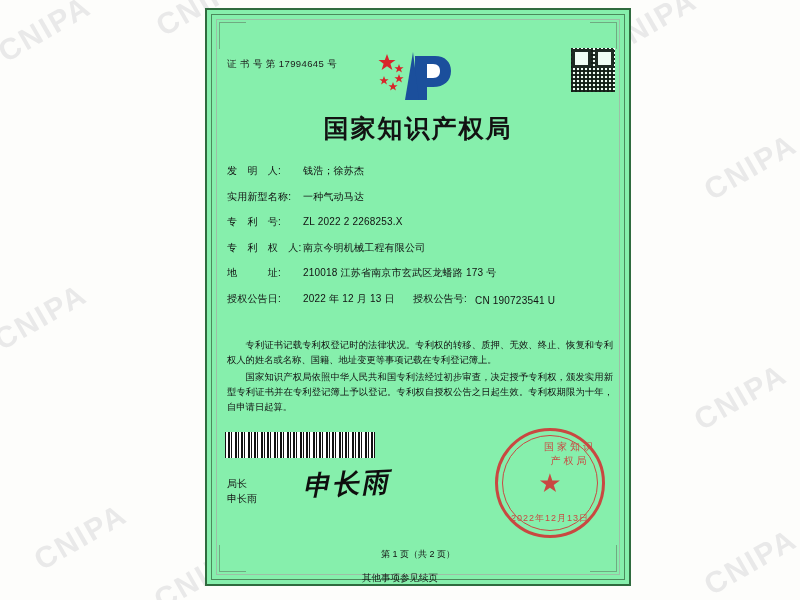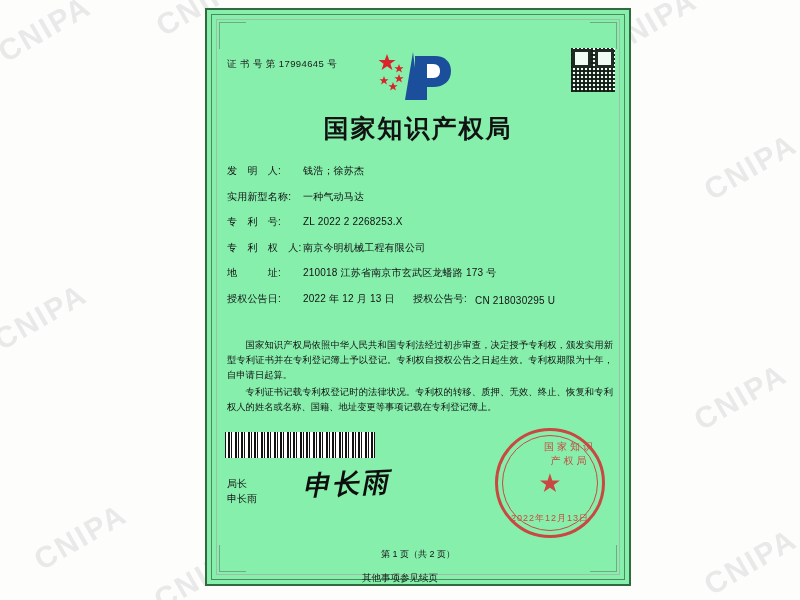--- a/index.html
+++ b/index.html
@@ -350,28 +350,28 @@
         <div class="fvalue">210018 江苏省南京市玄武区龙蟠路 173 号</div>
       </div>
 
       <div class="frow frow-split">
         <div class="half left">
           <div class="flabel">授权公告日:</div>
           <div class="fvalue">2022 年 12 月 13 日</div>
         </div>
         <div class="half">
           <div class="flabel" style="width:62px;flex:0 0 62px;">授权公告号:</div>
-          <div class="fvalue">CN 218030295 U</div>
+          <div class="fvalue">CN 190723541 U</div>
         </div>
       </div>
     </div>
 
     <div class="body">
+      <p>专利证书记载专利权登记时的法律状况。专利权的转移、质押、无效、终止、恢复和专利权人的姓名或名称、国籍、地址变更等事项记载在专利登记簿上。</p>
       <p>国家知识产权局依照中华人民共和国专利法经过初步审查，决定授予专利权，颁发实用新型专利证书并在专利登记簿上予以登记。专利权自授权公告之日起生效。专利权期限为十年，自申请日起算。</p>
-      <p>专利证书记载专利权登记时的法律状况。专利权的转移、质押、无效、终止、恢复和专利权人的姓名或名称、国籍、地址变更等事项记载在专利登记簿上。</p>
     </div>
 
     <div class="barcode"></div>
 
     <div class="sig-label">
       <div>局长</div>
       <div>申长雨</div>
     </div>
     <div class="sig-script">申长雨</div>
 

